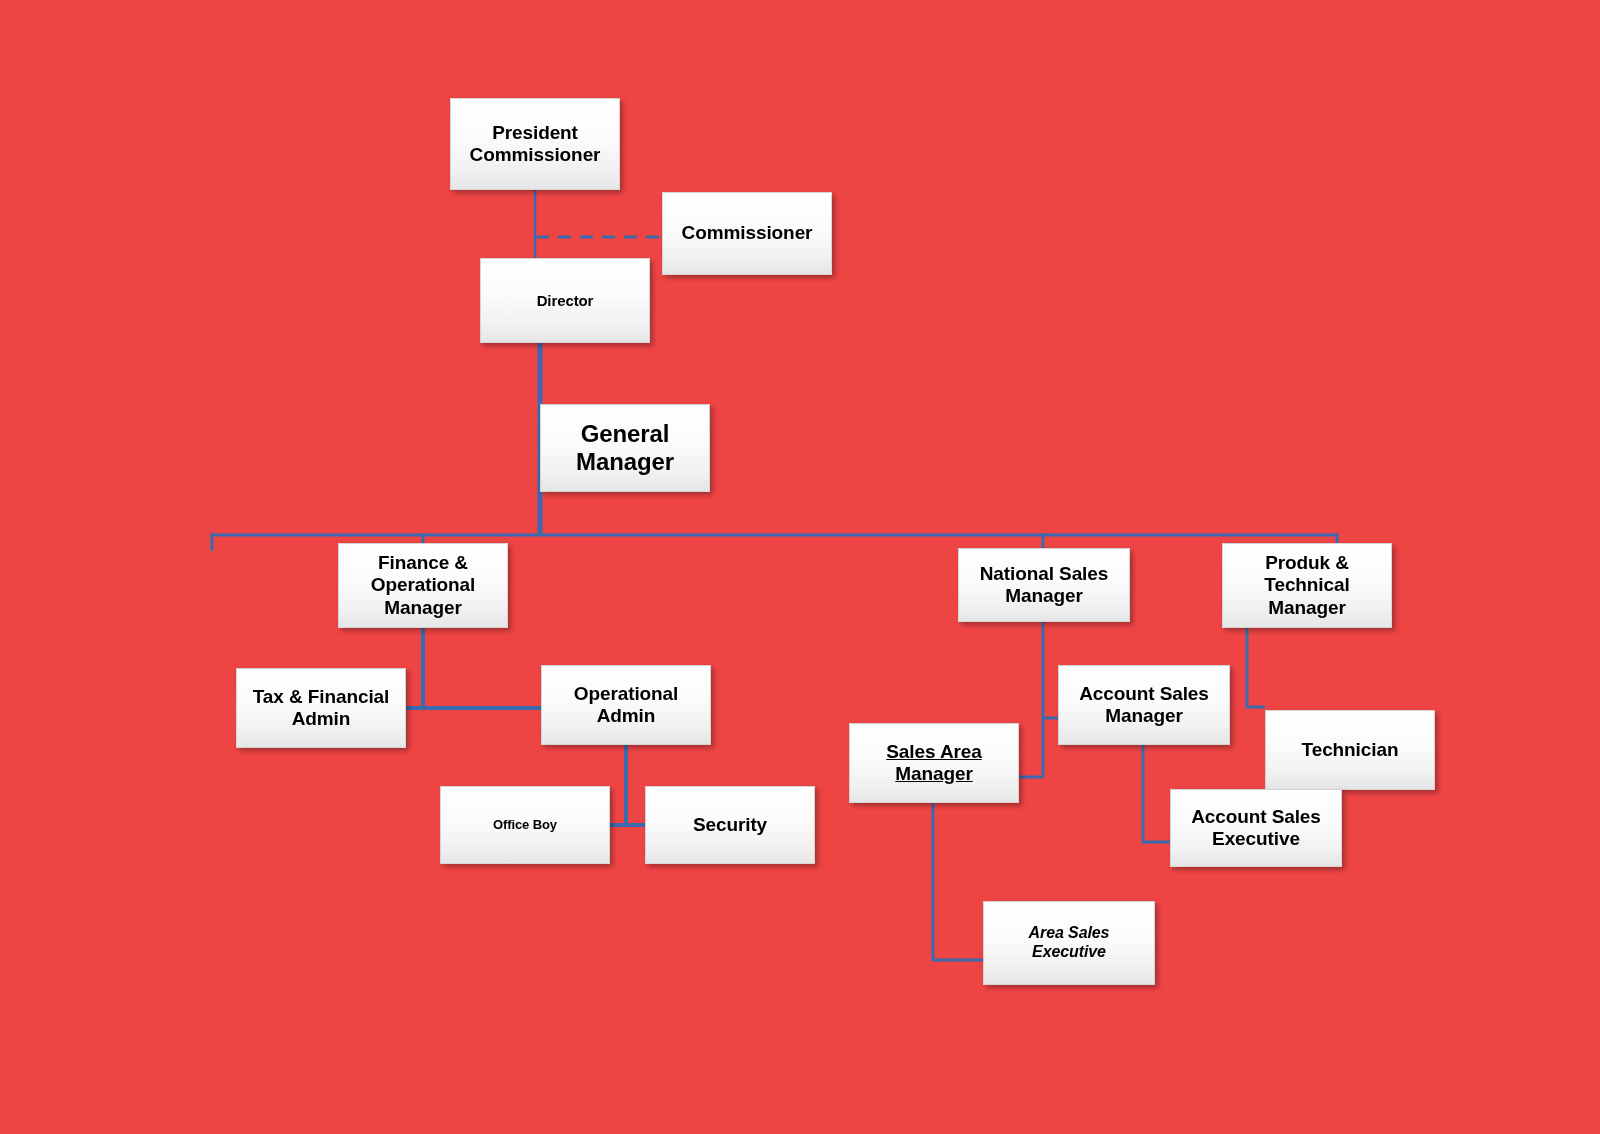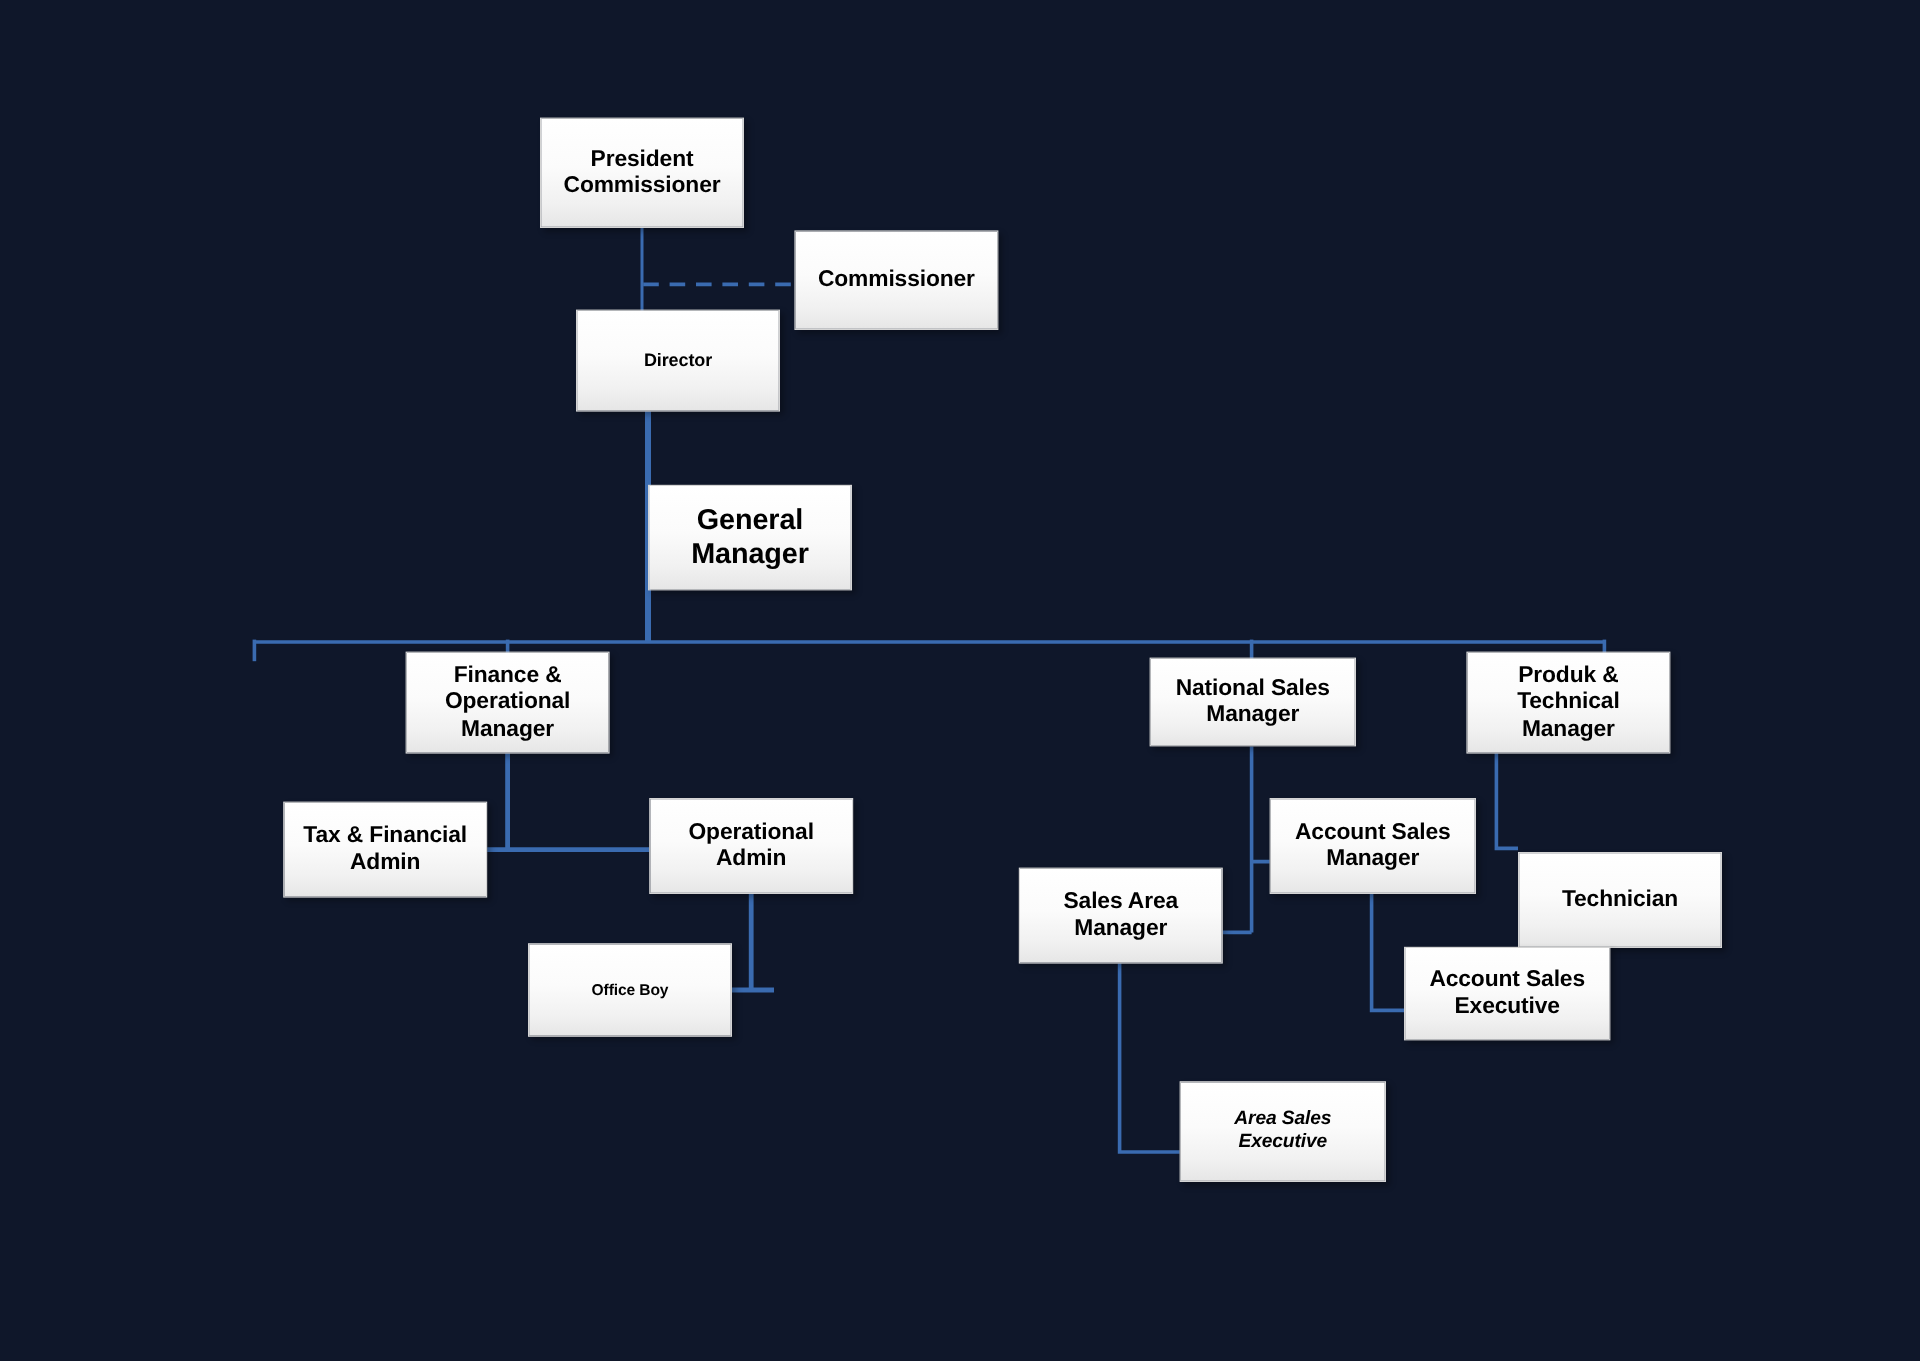--- a/index.html
+++ b/index.html
@@ -8,21 +8,21 @@
     padding: 0;
     background: #ffffff;
   }
   body {
     font-family: "Liberation Sans", sans-serif;
   }
   #chart-canvas {
     position: relative;
     width: 1600px;
     height: 1134px;
-    background: #0f172a;
+    background: #ef4444;
     overflow: hidden;
   }
   #connector-layer {
     position: absolute;
     left: 0;
     top: 0;
     width: 1600px;
     height: 1134px;
   }
   .node {
@@ -137,29 +137,32 @@
 
   <div class="node" style="left: 1058px; top: 665px; width: 172px; height: 80px; font-size: 19px; background: linear-gradient(rgb(255, 255, 255) 0%, rgb(251, 251, 251) 45%, rgb(241, 241, 241) 78%, rgb(230, 230, 230) 100%); border-color: rgb(212, 212, 212); color: rgb(0, 0, 0);">
     <span class="node-label">Account Sales
 Manager</span>
   </div>
 
   <div class="node" style="left: 1265px; top: 665px; width: 170px; height: 80px; font-size: 19px; background: linear-gradient(rgb(255, 255, 255) 0%, rgb(251, 251, 251) 45%, rgb(241, 241, 241) 78%, rgb(230, 230, 230) 100%); border-color: rgb(212, 212, 212); color: rgb(0, 0, 0); margin-top: 45px;">
     <span class="node-label">Technician</span>
   </div>
 
-  <div class="node" style="left: 849px; top: 723px; width: 170px; height: 80px; font-size: 19px; background: linear-gradient(rgb(255, 255, 255) 0%, rgb(251, 251, 251) 45%, rgb(241, 241, 241) 78%, rgb(230, 230, 230) 100%); border-color: rgb(212, 212, 212); color: rgb(0, 0, 0);">
+  <div class="node" style="left: 849px; top: 723px; width: 170px; height: 80px; font-size: 19px; background: linear-gradient(rgb(255, 255, 255) 0%, rgb(251, 251, 251) 45%, rgb(241, 241, 241) 78%, rgb(230, 230, 230) 100%); border-color: rgb(212, 212, 212); color: rgb(0, 0, 0); text-decoration: underline;">
     <span class="node-label">Sales Area
 Manager</span>
   </div>
 
   <div class="node" style="left: 440px; top: 786px; width: 170px; height: 78px; font-size: 13px; background: linear-gradient(rgb(255, 255, 255) 0%, rgb(251, 251, 251) 45%, rgb(241, 241, 241) 78%, rgb(230, 230, 230) 100%); border-color: rgb(212, 212, 212); color: rgb(0, 0, 0);">
     <span class="node-label">Office Boy</span>
   </div>
 
+  <div class="node" style="left: 645px; top: 786px; width: 170px; height: 78px; font-size: 19px; background: linear-gradient(rgb(255, 255, 255) 0%, rgb(251, 251, 251) 45%, rgb(241, 241, 241) 78%, rgb(230, 230, 230) 100%); border-color: rgb(212, 212, 212); color: rgb(0, 0, 0);">
+    <span class="node-label">Security</span>
+  </div>
 
   <div class="node" style="left: 1170px; top: 789px; width: 172px; height: 78px; font-size: 19px; background: linear-gradient(rgb(255, 255, 255) 0%, rgb(251, 251, 251) 45%, rgb(241, 241, 241) 78%, rgb(230, 230, 230) 100%); border-color: rgb(212, 212, 212); color: rgb(0, 0, 0);">
     <span class="node-label">Account Sales
 Executive</span>
   </div>
 
   <div class="node" style="left: 983px; top: 901px; width: 172px; height: 84px; font-size: 16px; background: linear-gradient(rgb(255, 255, 255) 0%, rgb(251, 251, 251) 45%, rgb(241, 241, 241) 78%, rgb(230, 230, 230) 100%); border-color: rgb(212, 212, 212); color: rgb(0, 0, 0); font-style: italic;">
     <span class="node-label">Area Sales
 Executive</span>
   </div>

